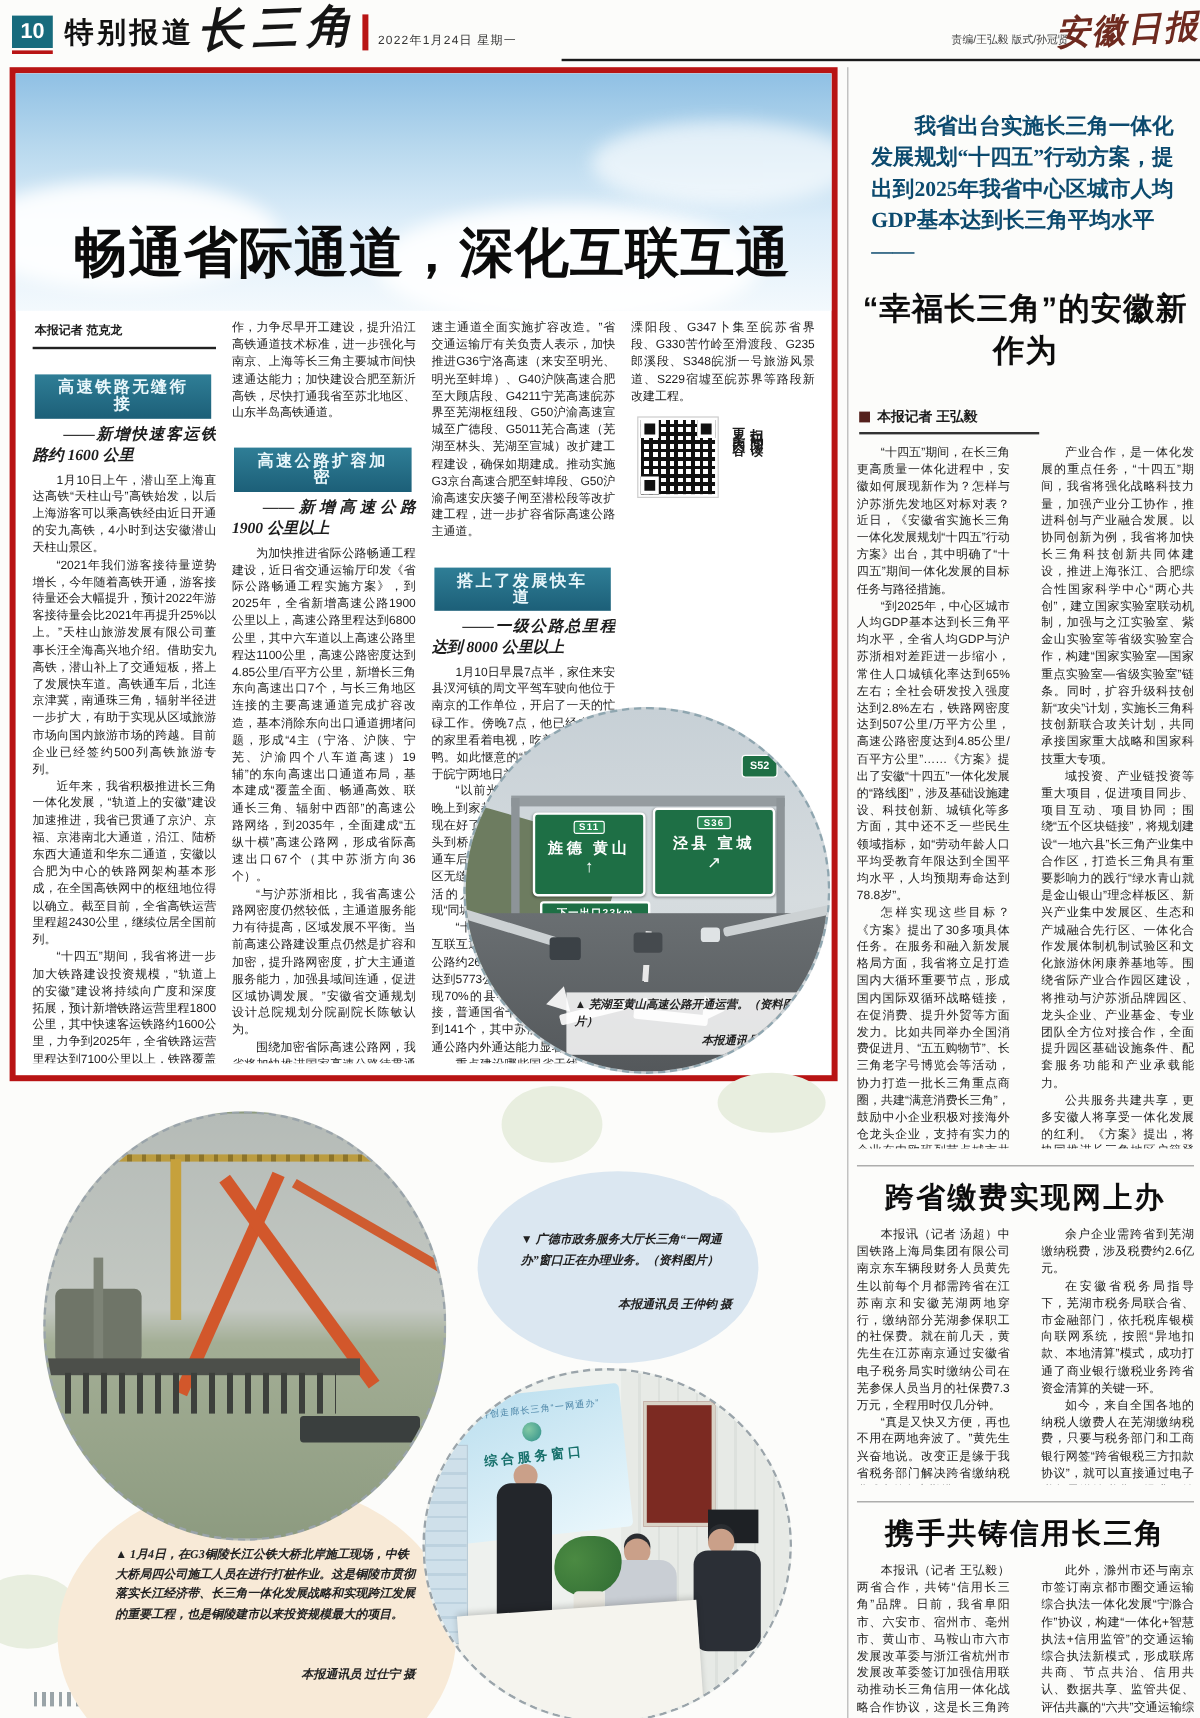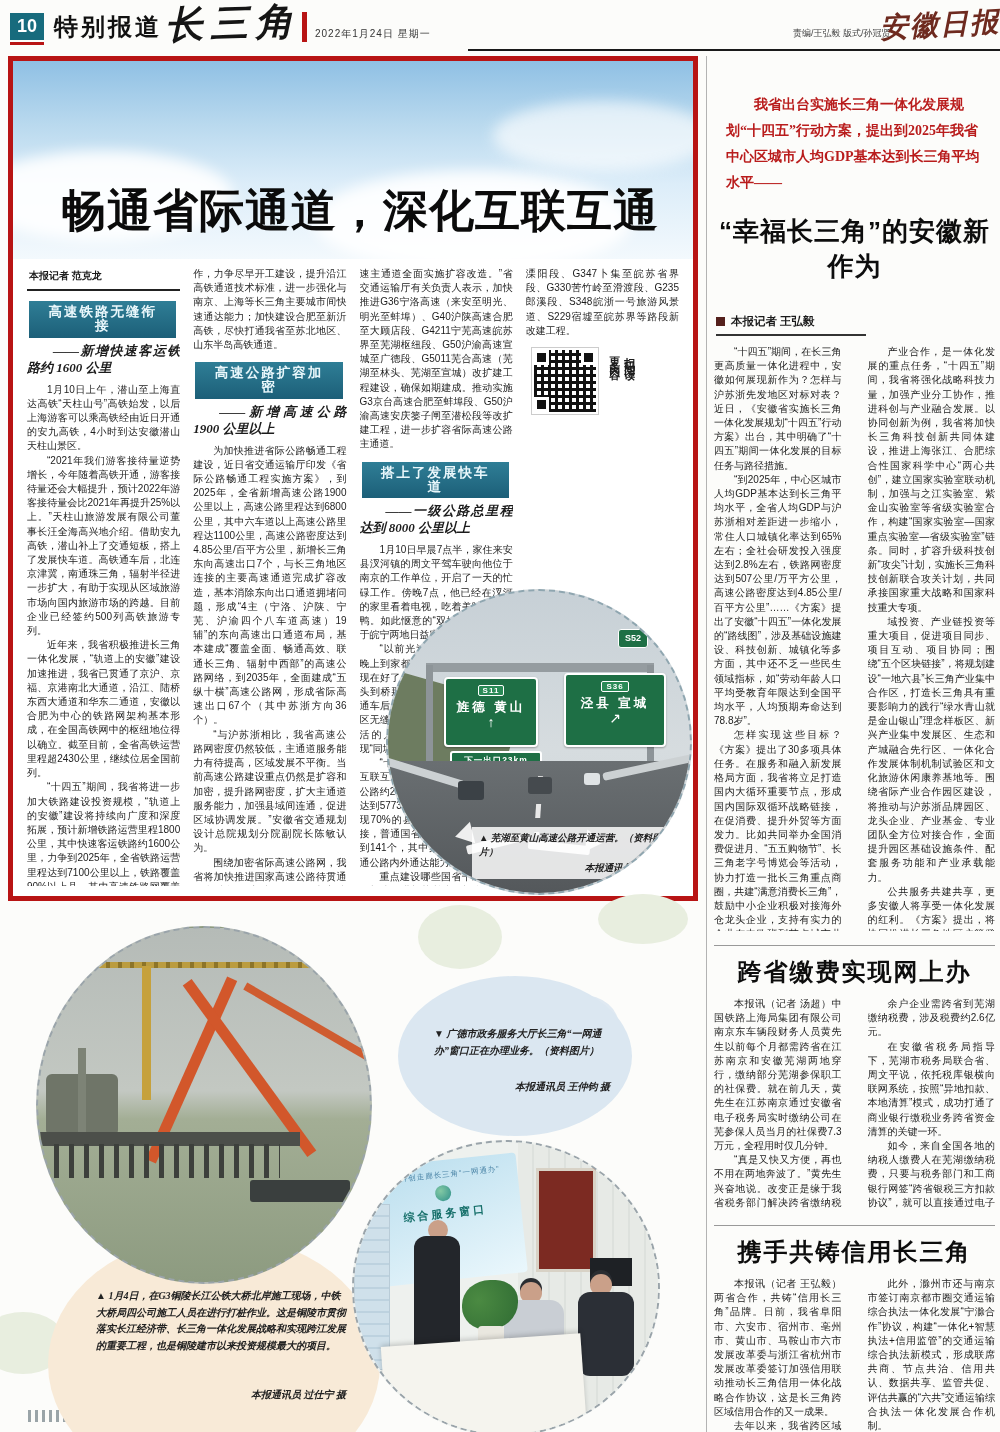--- a/index.html
+++ b/index.html
@@ -32,21 +32,21 @@
           line-height:27px;text-indent:2em;color:#141414;}
   .main-headline{position:absolute;left:48px;top:120px;margin:0;font-size:45px;font-weight:900;
                  letter-spacing:1px;color:#0b0b0b;}
   .cols{position:absolute;left:14px;right:14px;top:206px;bottom:10px;display:flex;gap:13px;}
   .col{flex:1 1 0;overflow:hidden;font-size:10px;line-height:14.2px;text-align:justify;color:#1c1c1c;}
   .col p,.two-col p{margin:0;text-indent:2em;}
   p.cont{text-indent:0 !important;}
   .byline{font-weight:bold;font-size:10px;border-bottom:2px solid #222;padding:2px 0 6px 2px;
           margin-bottom:10px;text-indent:0;}
   .subhead{background:linear-gradient(180deg,#2f7e96,#1c5f78);color:#e9f7fb;text-align:center;
-           font-size:13.5px;font-weight:bold;padding:4px 16px;margin:10px 4px 4px 2px;letter-spacing:2px;}
+           font-size:13.5px;font-weight:bold;padding:4px 16px;margin:21px 4px 4px 2px;letter-spacing:2px;}
   .note{font-family:"Liberation Serif","DejaVu Serif",serif;font-style:italic;font-weight:bold;
         font-size:13px;line-height:17px;margin:2px 0 7px !important;}
   .qr-row{display:flex;gap:9px;margin:10px 0 0 6px;align-items:flex-start;}
   .qr{width:62px;height:62px;position:relative;flex:none;border:2px solid #fff;outline:1px solid #ccc;
       background-image:repeating-linear-gradient(0deg,#111 0 3px,transparent 3px 7px),
                        repeating-linear-gradient(90deg,#111 0 3px,#fff 3px 7px);}
   .qr-eye{position:absolute;width:15px;height:15px;background:#111;
           box-shadow:inset 0 0 0 3px #fff,inset 0 0 0 6px #111;}
   .qr-eye.tl{left:0;top:0}.qr-eye.tr{right:0;top:0}.qr-eye.bl{left:0;bottom:0}
   .qr-label{writing-mode:vertical-rl;height:66px;font-size:11px;font-weight:bold;line-height:15px;letter-spacing:4px;}
@@ -75,24 +75,24 @@
   .wh-arrow{position:absolute;height:9px;background:#efefef;border-radius:2px;}
   .wh-head{position:absolute;width:0;height:0;border:11px solid transparent;}
   .ph-cap{position:absolute;left:84px;bottom:14px;width:196px;background:rgba(255,255,255,.84);
           font-family:"Liberation Serif","DejaVu Serif",serif;font-style:italic;font-weight:bold;
           font-size:9.5px;line-height:14px;padding:4px 7px;color:#222;margin:0;}
   .ph-credit{display:block;text-align:right;margin-top:2px;}
 
   
   .right-col{left:714px;top:56px;width:281px;height:1376px;overflow:hidden;}
   .r-kicker{margin:36px 4px 0 12px;font-family:"Liberation Serif","DejaVu Serif",serif;font-weight:bold;
-            font-size:14px;line-height:26px;text-indent:2em;color:#b91c1c;}
+            font-size:18px;line-height:26px;text-indent:2em;color:#0c4a6e;}
   .r-headline{margin:18px 0 0;text-align:center;font-size:26px;font-weight:900;letter-spacing:1px;color:#0d0d0d;}
   .r-byline{margin:30px 0 0 2px;width:150px;border-bottom:2px solid #333;padding-bottom:5px;
-            font-weight:bold;font-size:11.5px;display:flex;gap:6px;align-items:center;font-family:Liberation Serif, serif;}
+            font-weight:bold;font-size:11.5px;display:flex;gap:6px;align-items:center;}
   .sq{width:9px;height:9px;background:#54201c;flex:none;}
   .two-col{display:flex;gap:26px;margin-top:9px;}
   .two-col>div{flex:1 1 0;overflow:hidden;font-size:10px;line-height:14.2px;text-align:justify;color:#1c1c1c;}
   .h-main{height:586px;}
   .h-n1{height:214px;}
   .h-n2{height:178px;}
   .divider{height:1px;background:#999;margin:14px 0 6px;}
   .news-h{text-align:center;font-size:24px;font-weight:900;margin:10px 0 6px;letter-spacing:2px;
           font-family:"Liberation Serif","DejaVu Serif",serif;color:#0d0d0d;}
 
@@ -198,21 +198,21 @@
       <div class="hill"></div>
       <div class="gantry"></div>
       <div class="gpost" style="left:38px;top:74px;height:112px"></div>
       <div class="gpost" style="left:259px;top:74px;height:132px"></div>
       <div class="shield" style="left:230px;top:38px;width:28px;height:17px">S52</div>
       <div class="gsign" style="left:56px;top:86px;width:90px;height:66px">
         <span class="rt-badge">S11</span>
         <div class="dest">旌德 黄山</div>
         <div class="sarr">↑</div>
       </div>
-      <div class="gsign" style="left:176px;top:82px;width:98px;height:70px">
+      <div class="gsign" style="left:156px;top:82px;width:98px;height:70px">
         <span class="rt-badge">S36</span>
         <div class="dest">泾县 宣城</div>
         <div class="sarr">↗</div>
       </div>
       <div class="exit-sign" style="left:62px;top:160px;width:88px;height:16px">下一出口23km</div>
       <div class="road"></div>
       <div class="rail" style="left:-6px;top:178px;width:84px;transform:rotate(17deg)"></div>
       <div class="rail" style="right:-8px;top:172px;width:96px;transform:rotate(-12deg)"></div>
       <div class="lane" style="left:148px;top:185px;height:60px;transform:rotate(4deg)"></div>
       <div class="car" style="left:70px;top:190px;width:26px;height:19px;background:#3b4146"></div>
@@ -250,21 +250,21 @@
     </div>
     <div class="divider"></div>
     <h3 class="news-h">跨省缴费实现网上办</h3>
     <div class="two-col h-n1">
       <div class="plist">
           <p>本报讯（记者 汤超）中国铁路上海局集团有限公司南京东车辆段财务人员黄先生以前每个月都需跨省在江苏南京和安徽芜湖两地穿行，缴纳部分芜湖参保职工的社保费。就在前几天，黄先生在江苏南京通过安徽省电子税务局实时缴纳公司在芜参保人员当月的社保费7.3万元，全程用时仅几分钟。</p>
           <p>“真是又快又方便，再也不用在两地奔波了。”黄先生兴奋地说。改变正是缘于我省税务部门解决跨省缴纳税费难点的务实举措。</p>
         </div>
       <div class="plist">
           <p>余户企业需跨省到芜湖缴纳税费，涉及税费约2.6亿元。</p>
-          <p>在安徽省税务局指导下，芜湖市税务局联合省、周文平说，依托税库银横向联网系统，按照“异地扣款、本地清算”模式，成功打通了商业银行缴税业务跨省资金清算的关键一环。</p>
+          <p>在安徽省税务局指导下，芜湖市税务局联合省、市金融部门，依托税库银横向联网系统，按照“异地扣款、本地清算”模式，成功打通了商业银行缴税业务跨省资金清算的关键一环。</p>
           <p>如今，来自全国各地的纳税人缴费人在芜湖缴纳税费，只要与税务部门和工商银行网签“跨省银税三方扣款协议”，就可以直接通过电子税务局缴纳税费，提升了纳税人缴费人跨省缴纳税费的便利度。</p>
         </div>
     </div>
     <div class="divider"></div>
     <h3 class="news-h">携手共铸信用长三角</h3>
     <div class="two-col h-n2">
       <div class="plist">
           <p>本报讯（记者 王弘毅）两省合作，共铸“信用长三角”品牌。日前，我省阜阳市、六安市、宿州市、亳州市、黄山市、马鞍山市六市发展改革委与浙江省杭州市发展改革委签订加强信用联动推动长三角信用一体化战略合作协议，这是长三角跨区域信用合作的又一成果。</p>
           <p>去年以来，我省跨区域信用交流合作持续推进。淮北市与徐州市，芜湖、蚌埠、铜陵3市与上海市黄浦区，亳州市与上海市奉贤区，池州市与黄浦区，安庆市、滁州市也分别签订长三角信用一体化战略合作协议，围绕信用信息共享互认、守信联合激励应用场景创新、信用联动监管、跨区域信用宣传等加强交流合作。</p>
         </div>

